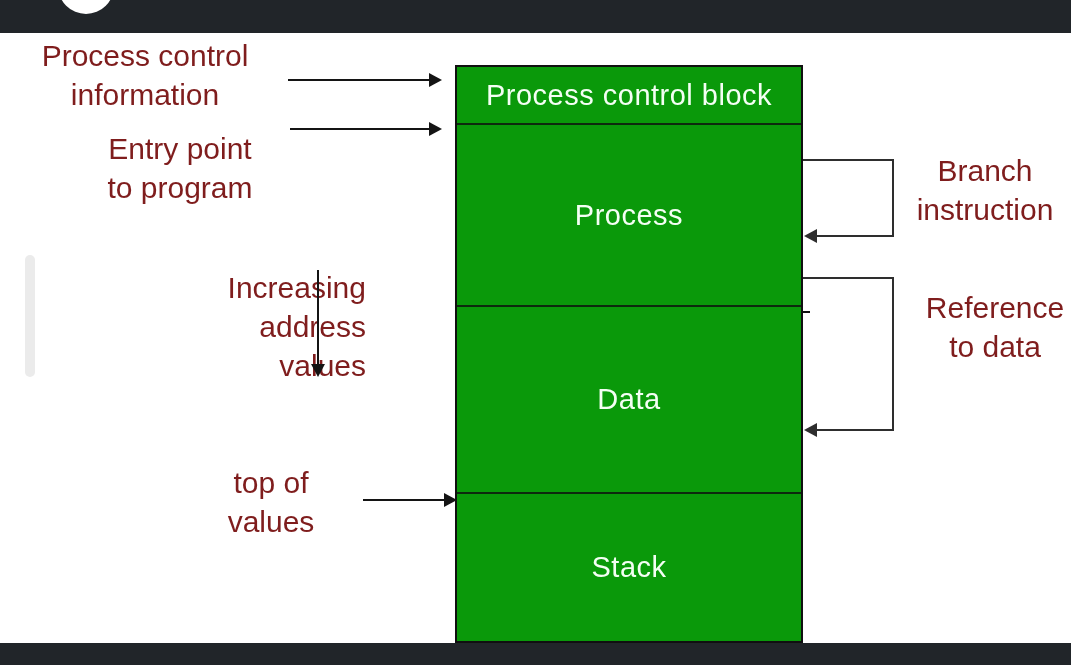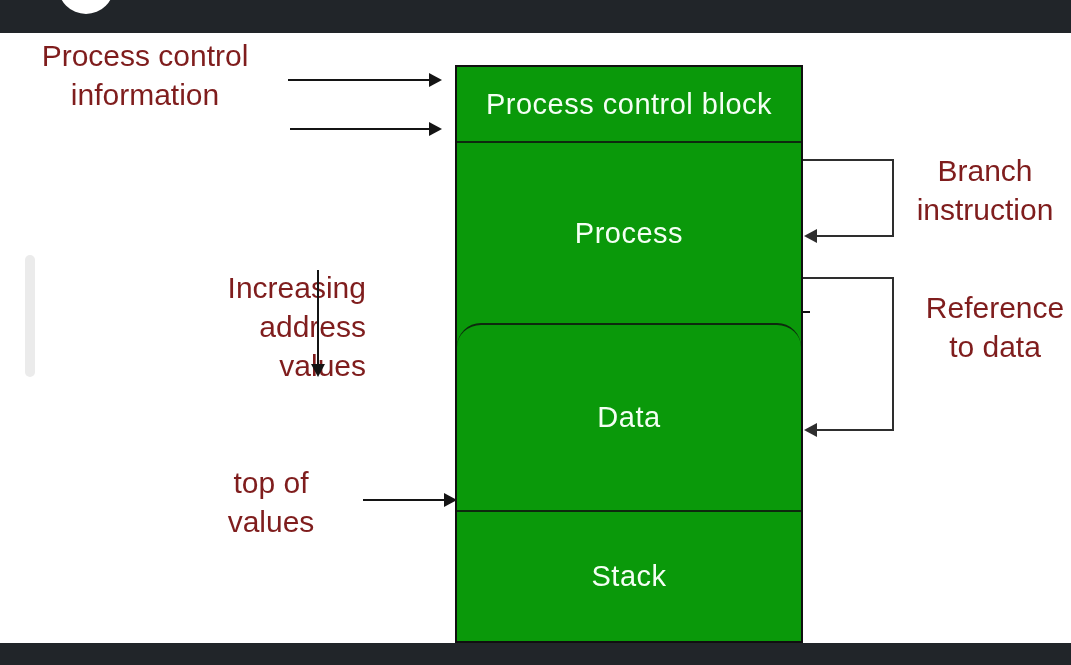--- a/index.html
+++ b/index.html
@@ -13,23 +13,23 @@
   .cam-circle{position:absolute;left:58px;top:-42px;width:56px;height:56px;border-radius:50%;background:#ffffff;}
   .gray-pill{position:absolute;left:25px;top:255px;width:10px;height:122px;border-radius:5px;background:#ebebeb;}
 
   .membox{
     position:absolute;left:455px;top:65px;width:348px;height:578px;
     background:#0a990a;border:2px solid #101010;box-sizing:border-box;
     display:flex;flex-direction:column;
   }
   .section{display:flex;align-items:center;justify-content:center;box-sizing:border-box;}
   .section+.section{border-top:2px solid #0d2a0e;}
-  .sec-pcb{height:74px;}
+  .sec-pcb{height:56px;}
   .sec-program{height:182px;}
-  .sec-data{height:187px;border-radius:24px;}
+  .sec-data{height:187px;}
   .sec-stack{flex:1;}
   .sec-label{color:#f4fff4;font-size:29px;font-weight:400;letter-spacing:.5px;}
 
   .glabel{
     position:absolute;color:#7f1d1d;font-weight:400;font-size:30px;line-height:39px;
     text-align:center;white-space:pre-line;
   }
   .lab-pci{left:5px;top:36px;width:280px;}
   .lab-entry{left:40px;top:129px;width:280px;}
   .lab-incr{left:86px;top:268px;width:280px;text-align:right;}
@@ -68,20 +68,22 @@
       <span class="sec-label">Data</span>
     </div>
     <div class="section sec-stack">
       <span class="sec-label">Stack</span>
     </div>
   </div>
   <div class="tick"></div>
 
   <div class="glabel lab-pci">Process control
 information</div>
+  <div class="glabel lab-entry">Entry point
+to program</div>
   <div class="glabel lab-incr">Increasing
 address
 values</div>
   <div class="glabel lab-tos">top of
 values</div>
   <div class="glabel lab-branch">Branch
 instruction</div>
   <div class="glabel lab-ref">Reference
 to data</div>
 

